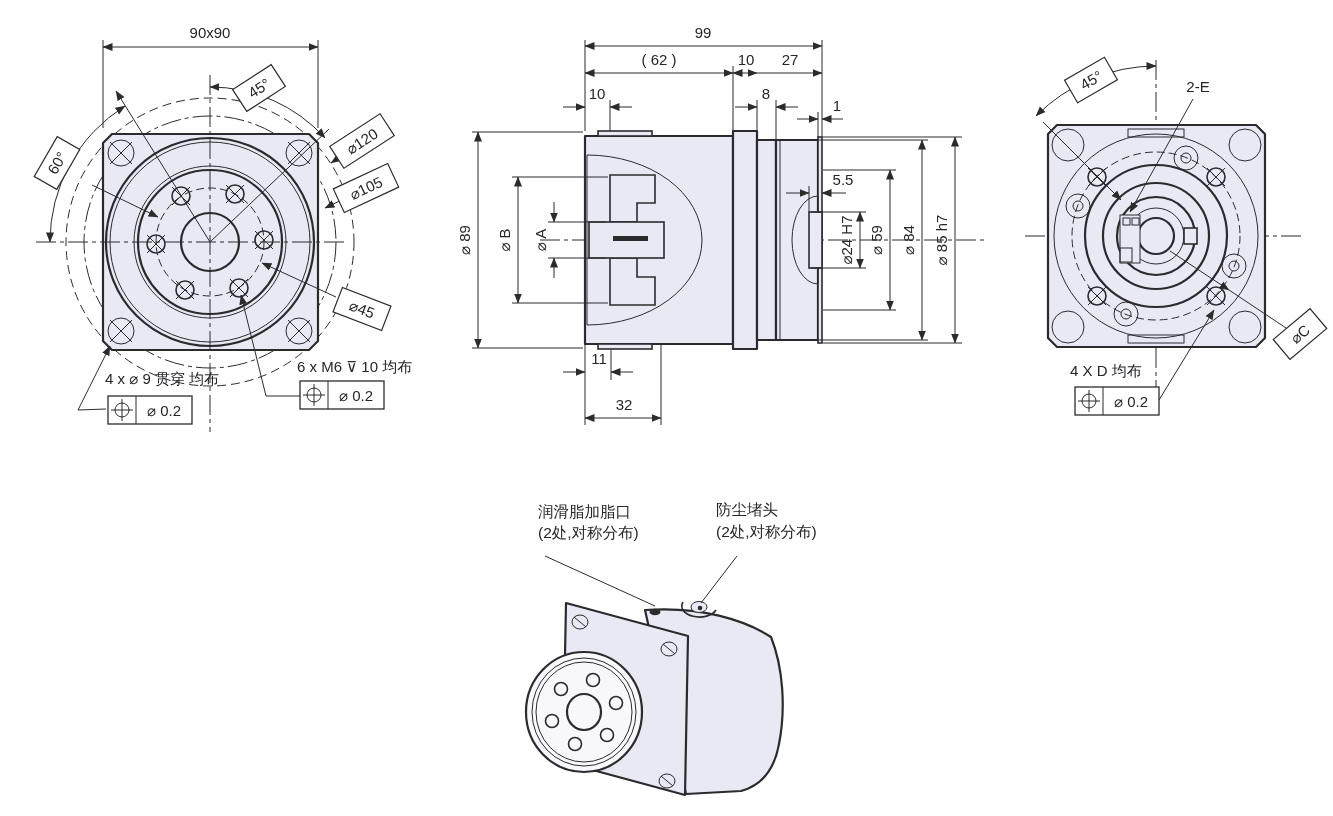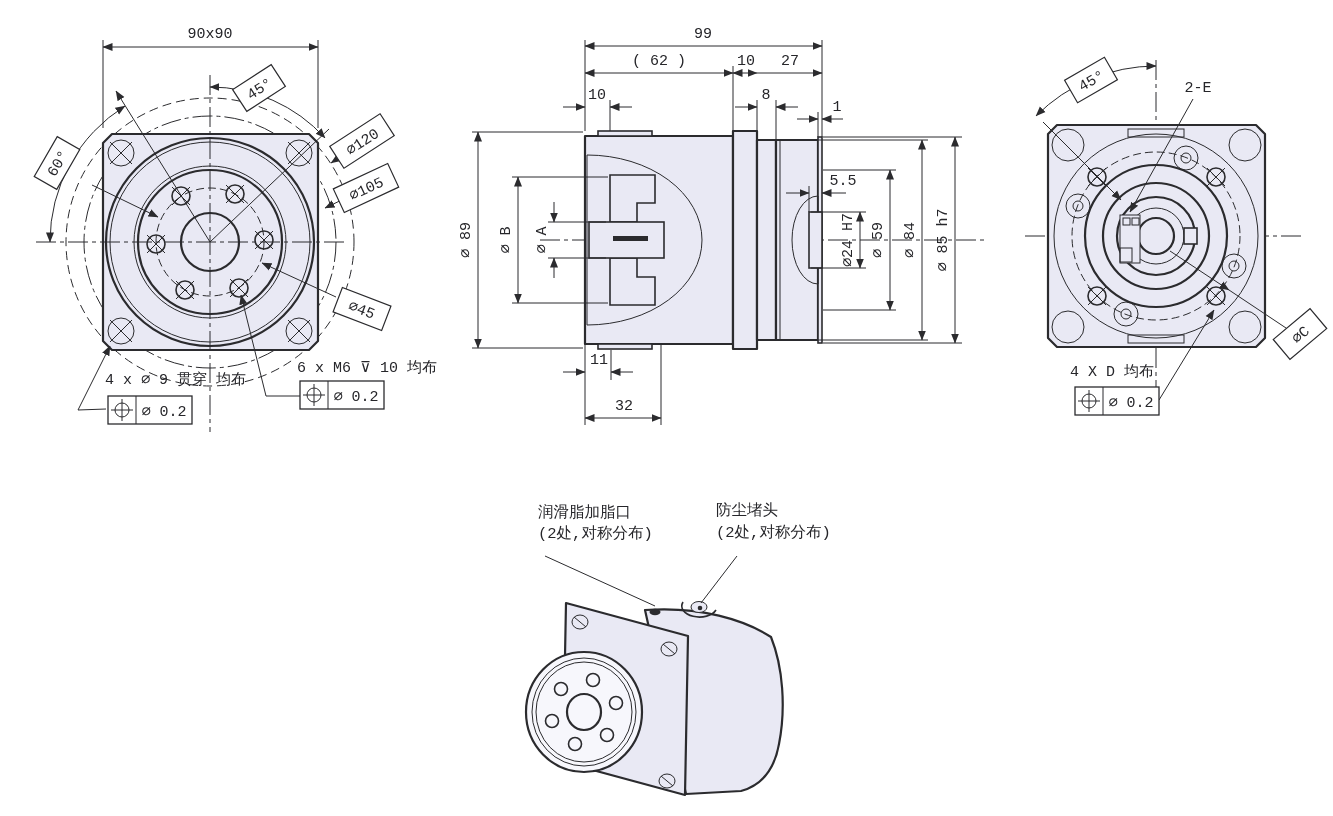--- a/index.html
+++ b/index.html
@@ -1,17 +1,17 @@
 <!DOCTYPE html>
 <html><head>
 <meta charset="utf-8">
 <style>
   html,body{margin:0;padding:0;background:#ffffff;}
   .stage{position:relative;width:1333px;height:816px;background:#ffffff;overflow:hidden;
-         font-family:Liberation Mono, monospace;}
+         font-family:Liberation Sans, sans-serif;}
   svg{display:block}
   .dimtext{font-size:15px;fill:#26262a;}
   .notetext{font-size:15px;fill:#26262a;}
   .cjk{font-size:15.5px;fill:#26262a;}
   .thick{stroke:#2b2b2e;stroke-width:2.2;fill:none;stroke-linejoin:round;}
   .med{stroke:#2b2b2e;stroke-width:1.6;fill:none;}
   .thin{stroke:#2b2b2e;stroke-width:1;fill:none;}
   .dim{stroke:#2b2b2e;stroke-width:1;fill:none;}
   .dash{stroke-dasharray:9 5;}
   .cl{stroke-dasharray:20 4 4 4;}

